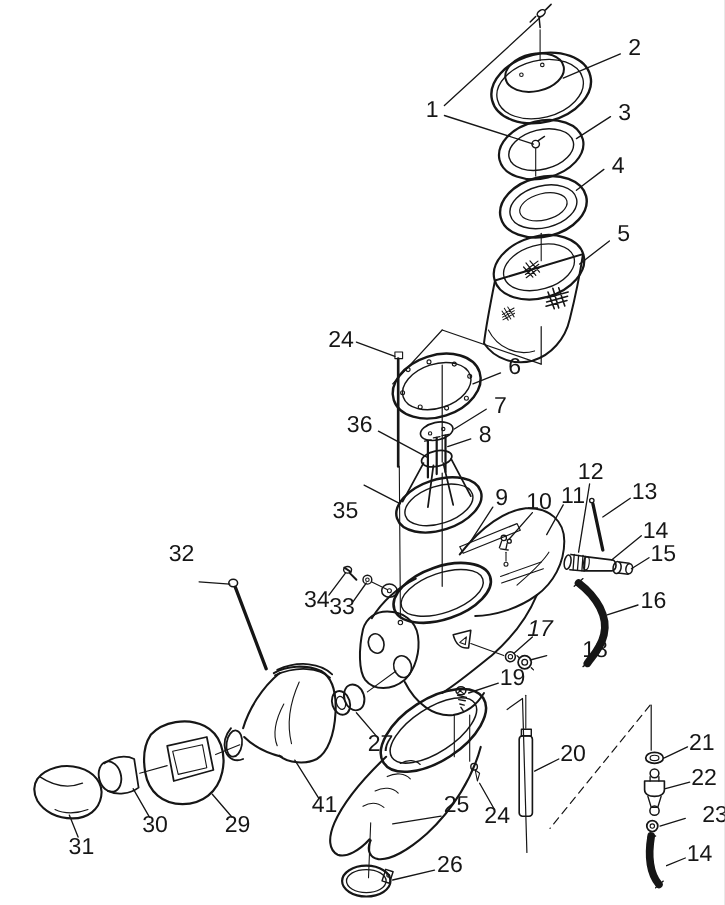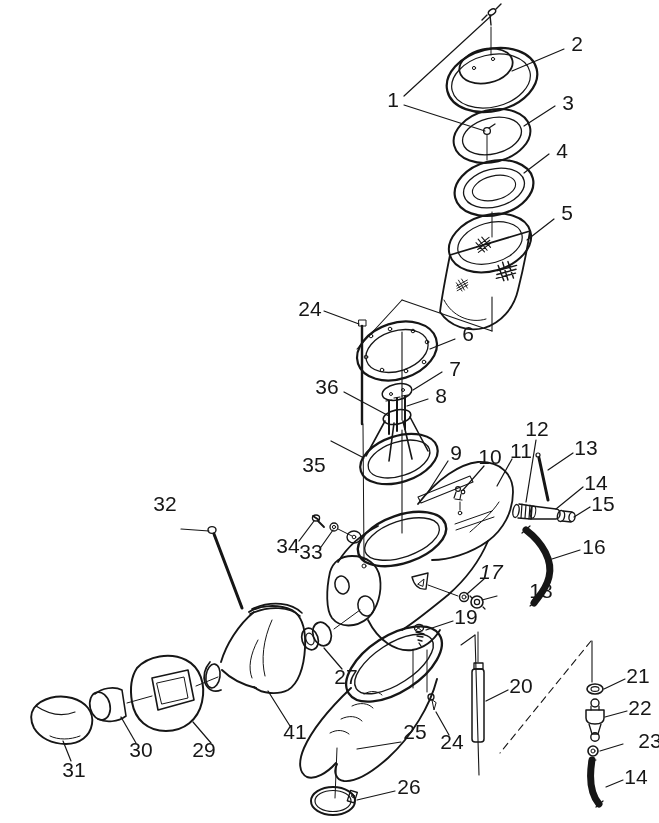--- a/index.html
+++ b/index.html
@@ -351,21 +351,21 @@
       <div class="callout" style="left: 603px; top: 504px;">15</div>
       <div class="callout" style="left: 594px; top: 547px;">16</div>
       <div class="callout" style="left: 491px; top: 572px; font-style: italic;">17</div>
       <div class="callout" style="left: 520px; top: 591px; margin-left: 21px;">18</div>
       <div class="callout" style="left: 466px; top: 617px;">19</div>
       <div class="callout" style="left: 165px; top: 504px;">32</div>
       <div class="callout" style="left: 288px; top: 546px;">34</div>
       <div class="callout" style="left: 311px; top: 552px;">33</div>
       <div class="callout" style="left: 346px; top: 677px;">27</div>
       <div class="callout" style="left: 295px; top: 732px;">41</div>
-      <div class="callout" style="left: 204px; top: 750px;">29</div>
+      <div class="callout" style="left: 216px; top: 750px;">29</div>
       <div class="callout" style="left: 141px; top: 750px;">30</div>
       <div class="callout" style="left: 74px; top: 770px;">31</div>
       <div class="callout" style="left: 415px; top: 732px;">25</div>
       <div class="callout" style="left: 452px; top: 742px;">24</div>
       <div class="callout" style="left: 409px; top: 787px;">26</div>
       <div class="callout" style="left: 521px; top: 686px;">20</div>
       <div class="callout" style="left: 638px; top: 676px;">21</div>
       <div class="callout" style="left: 640px; top: 708px;">22</div>
       <div class="callout" style="left: 620px; top: 741px; margin-left: 30px;">23</div>
       <div class="callout" style="left: 636px; top: 777px;">14</div>

